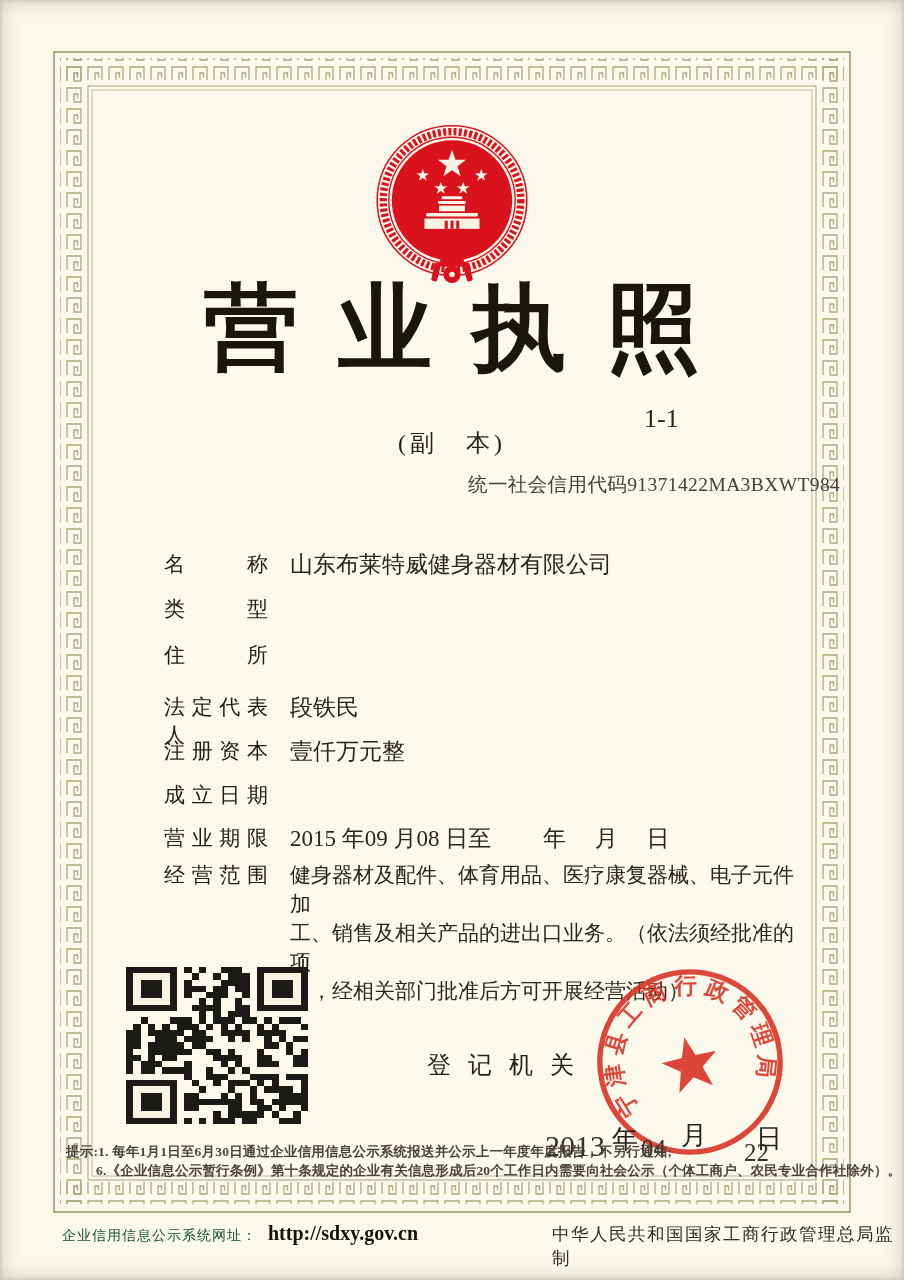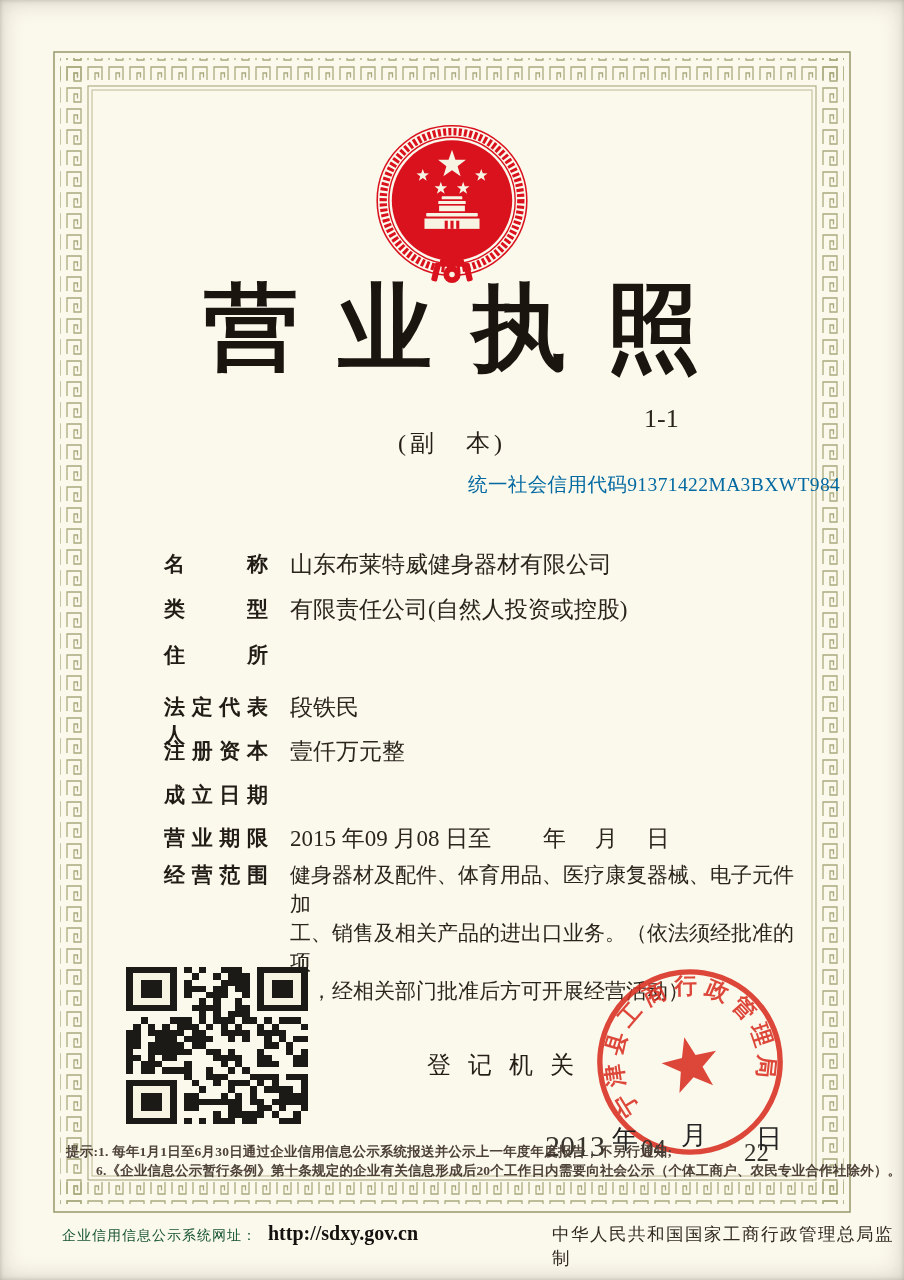--- a/index.html
+++ b/index.html
@@ -18,27 +18,27 @@
   .cert-title{
     top:281px;left:0;right:0;text-align:center;
     font-size:94px;font-weight:900;line-height:1;
     letter-spacing:40px;text-indent:40px;color:#1b1510;
   }
   .cert-subtitle{
     top:399px;left:0;right:0;text-align:center;
     font-size:24px;letter-spacing:4px;color:#241e16;margin-top:28px;
   }
   .page-no{top:404px;left:644px;font-size:26px;color:#2a241c;}
-  .credit-code{top:471px;left:468px;font-size:19.5px;letter-spacing:.4px;color:#0369a1;}
+  .credit-code{top:471px;left:468px;font-size:19.5px;letter-spacing:.4px;color:#404040;}
 
   
   .frow{position:absolute;left:164px;right:100px;display:flex;align-items:flex-start;}
   .flabel{
     flex:0 0 104px;width:104px;font-size:21px;color:#211c15;
-    text-align:justify;text-align-last:justify;line-height:28px;font-weight:bold;
+    text-align:justify;text-align-last:justify;line-height:28px;
   }
   .fvalue{
     margin-left:22px;font-size:23px;color:#2b251d;line-height:30px;
     white-space:pre-wrap;max-width:510px;
   }
   .fvalue.small{font-size:21px;line-height:29px;}
 
   
   .reg-label{top:1049px;left:427px;font-size:24px;letter-spacing:17px;color:#241e16;}
   .seal{left:592px;top:964px;opacity:.88;}
@@ -111,21 +111,20 @@
 <div class="abs cert-subtitle">(副　本)</div>
 <div class="abs page-no">1-1</div>
 <div class="abs credit-code">统一社会信用代码91371422MA3BXWT984</div>
 
 <div class="frow" style="top:550px">
   <span class="flabel">名称</span>
   <span class="fvalue">山东布莱特威健身器材有限公司</span>
 </div>
 <div class="frow" style="top:595px">
   <span class="flabel">类型</span>
-  <span class="fvalue">有限责任公司(自然人投资或控股)</span>
 </div>
 <div class="frow" style="top:641px">
   <span class="flabel">住所</span>
 </div>
 <div class="frow" style="top:693px">
   <span class="flabel">法定代表人</span>
   <span class="fvalue">段铁民</span>
 </div>
 <div class="frow" style="top:737px">
   <span class="flabel">注册资本</span>

